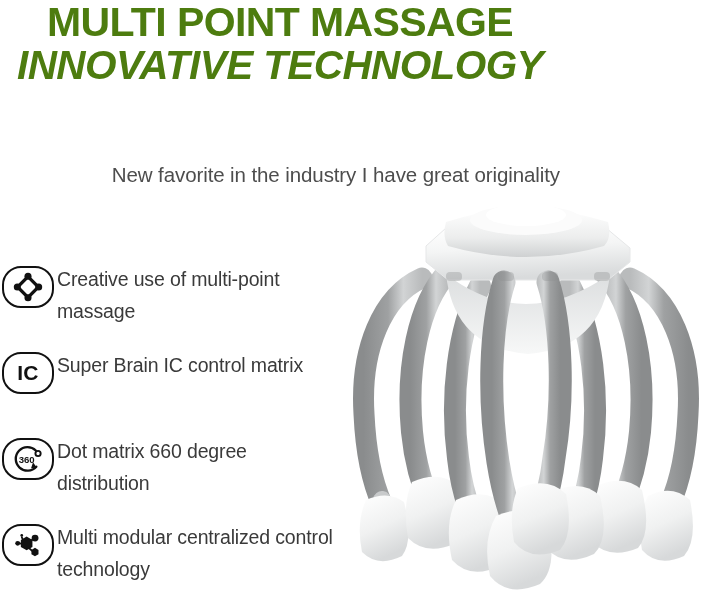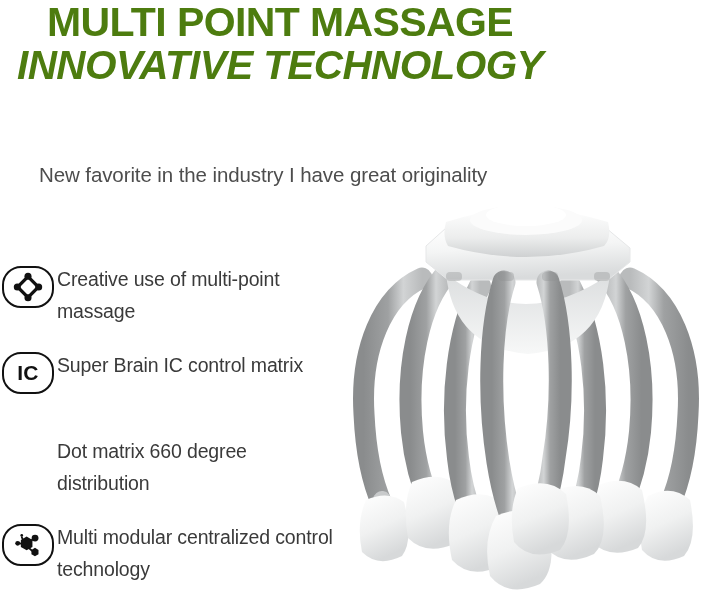--- a/index.html
+++ b/index.html
@@ -38,27 +38,26 @@
     font-family: "Liberation Sans", sans-serif;
   }
   #headline-1 { top: 2px; }
   #headline-2 { top: 45px; font-size: 40.5px; font-style: italic; }
 
   .subtitle {
     position: absolute;
     left: 0;
     top: 163px;
     width: 560px;
-    text-align: left;
+    text-align: right;
     color: #4d4d4d;
     font-size: 20.5px;
     font-weight: 400;
     letter-spacing: -0.1px;
     white-space: nowrap;
-    padding-left: 39px;
   }
 
   
   #features {
     position: absolute;
     left: 0;
     top: 266px;
     width: 345px;
   }
   .feature {
@@ -135,20 +134,28 @@
     </div>
 
     <div class="feature">
       <div class="feature-icon">
         <span class="ic-text">IC</span>
       </div>
       <div class="feature-text">Super Brain IC control matrix</div>
     </div>
 
     <div class="feature">
+      <div class="feature-icon">
+        <svg viewBox="0 0 42 42" aria-hidden="true">
+          <path d="M29.6 11.6 A13 13 0 1 0 30.2 29.5" fill="none" stroke="#111111" stroke-width="2.6" stroke-linecap="round"></path>
+          <path d="M26.6 24.6 L30.6 30.3 L24.4 31.2 Z" fill="#111111"></path>
+          <text x="19.5" y="25.2" text-anchor="middle" font-family="Liberation Sans, sans-serif" font-size="10.6" font-weight="700" fill="#111111">360</text>
+          <circle cx="32.1" cy="14.9" r="2.9" fill="none" stroke="#111111" stroke-width="2.1"></circle>
+        </svg>
+      </div>
       <div class="feature-text">Dot matrix 660 degree distribution</div>
     </div>
 
     <div class="feature">
       <div class="feature-icon">
         <svg viewBox="0 0 42 42" aria-hidden="true">
           <path d="M18.3 21 L27.5 13.8 M18.3 21 L26.5 28.4 M18.3 21 L10.2 18.6 M18.3 21 L14.2 12.5" stroke="#111111" stroke-width="2" stroke-linecap="round"></path>
           <polygon points="19.5,11.6 25.9,15.4 25.9,23.1 19.5,26.9 13.1,23.1 13.1,15.4" fill="#111111"></polygon>
           <polygon points="28.7,24.1 32.6,26.4 32.6,31.1 28.7,33.4 24.8,31.1 24.8,26.4" fill="#111111"></polygon>
           <circle cx="28.8" cy="13.4" r="3.8" fill="#111111"></circle>

